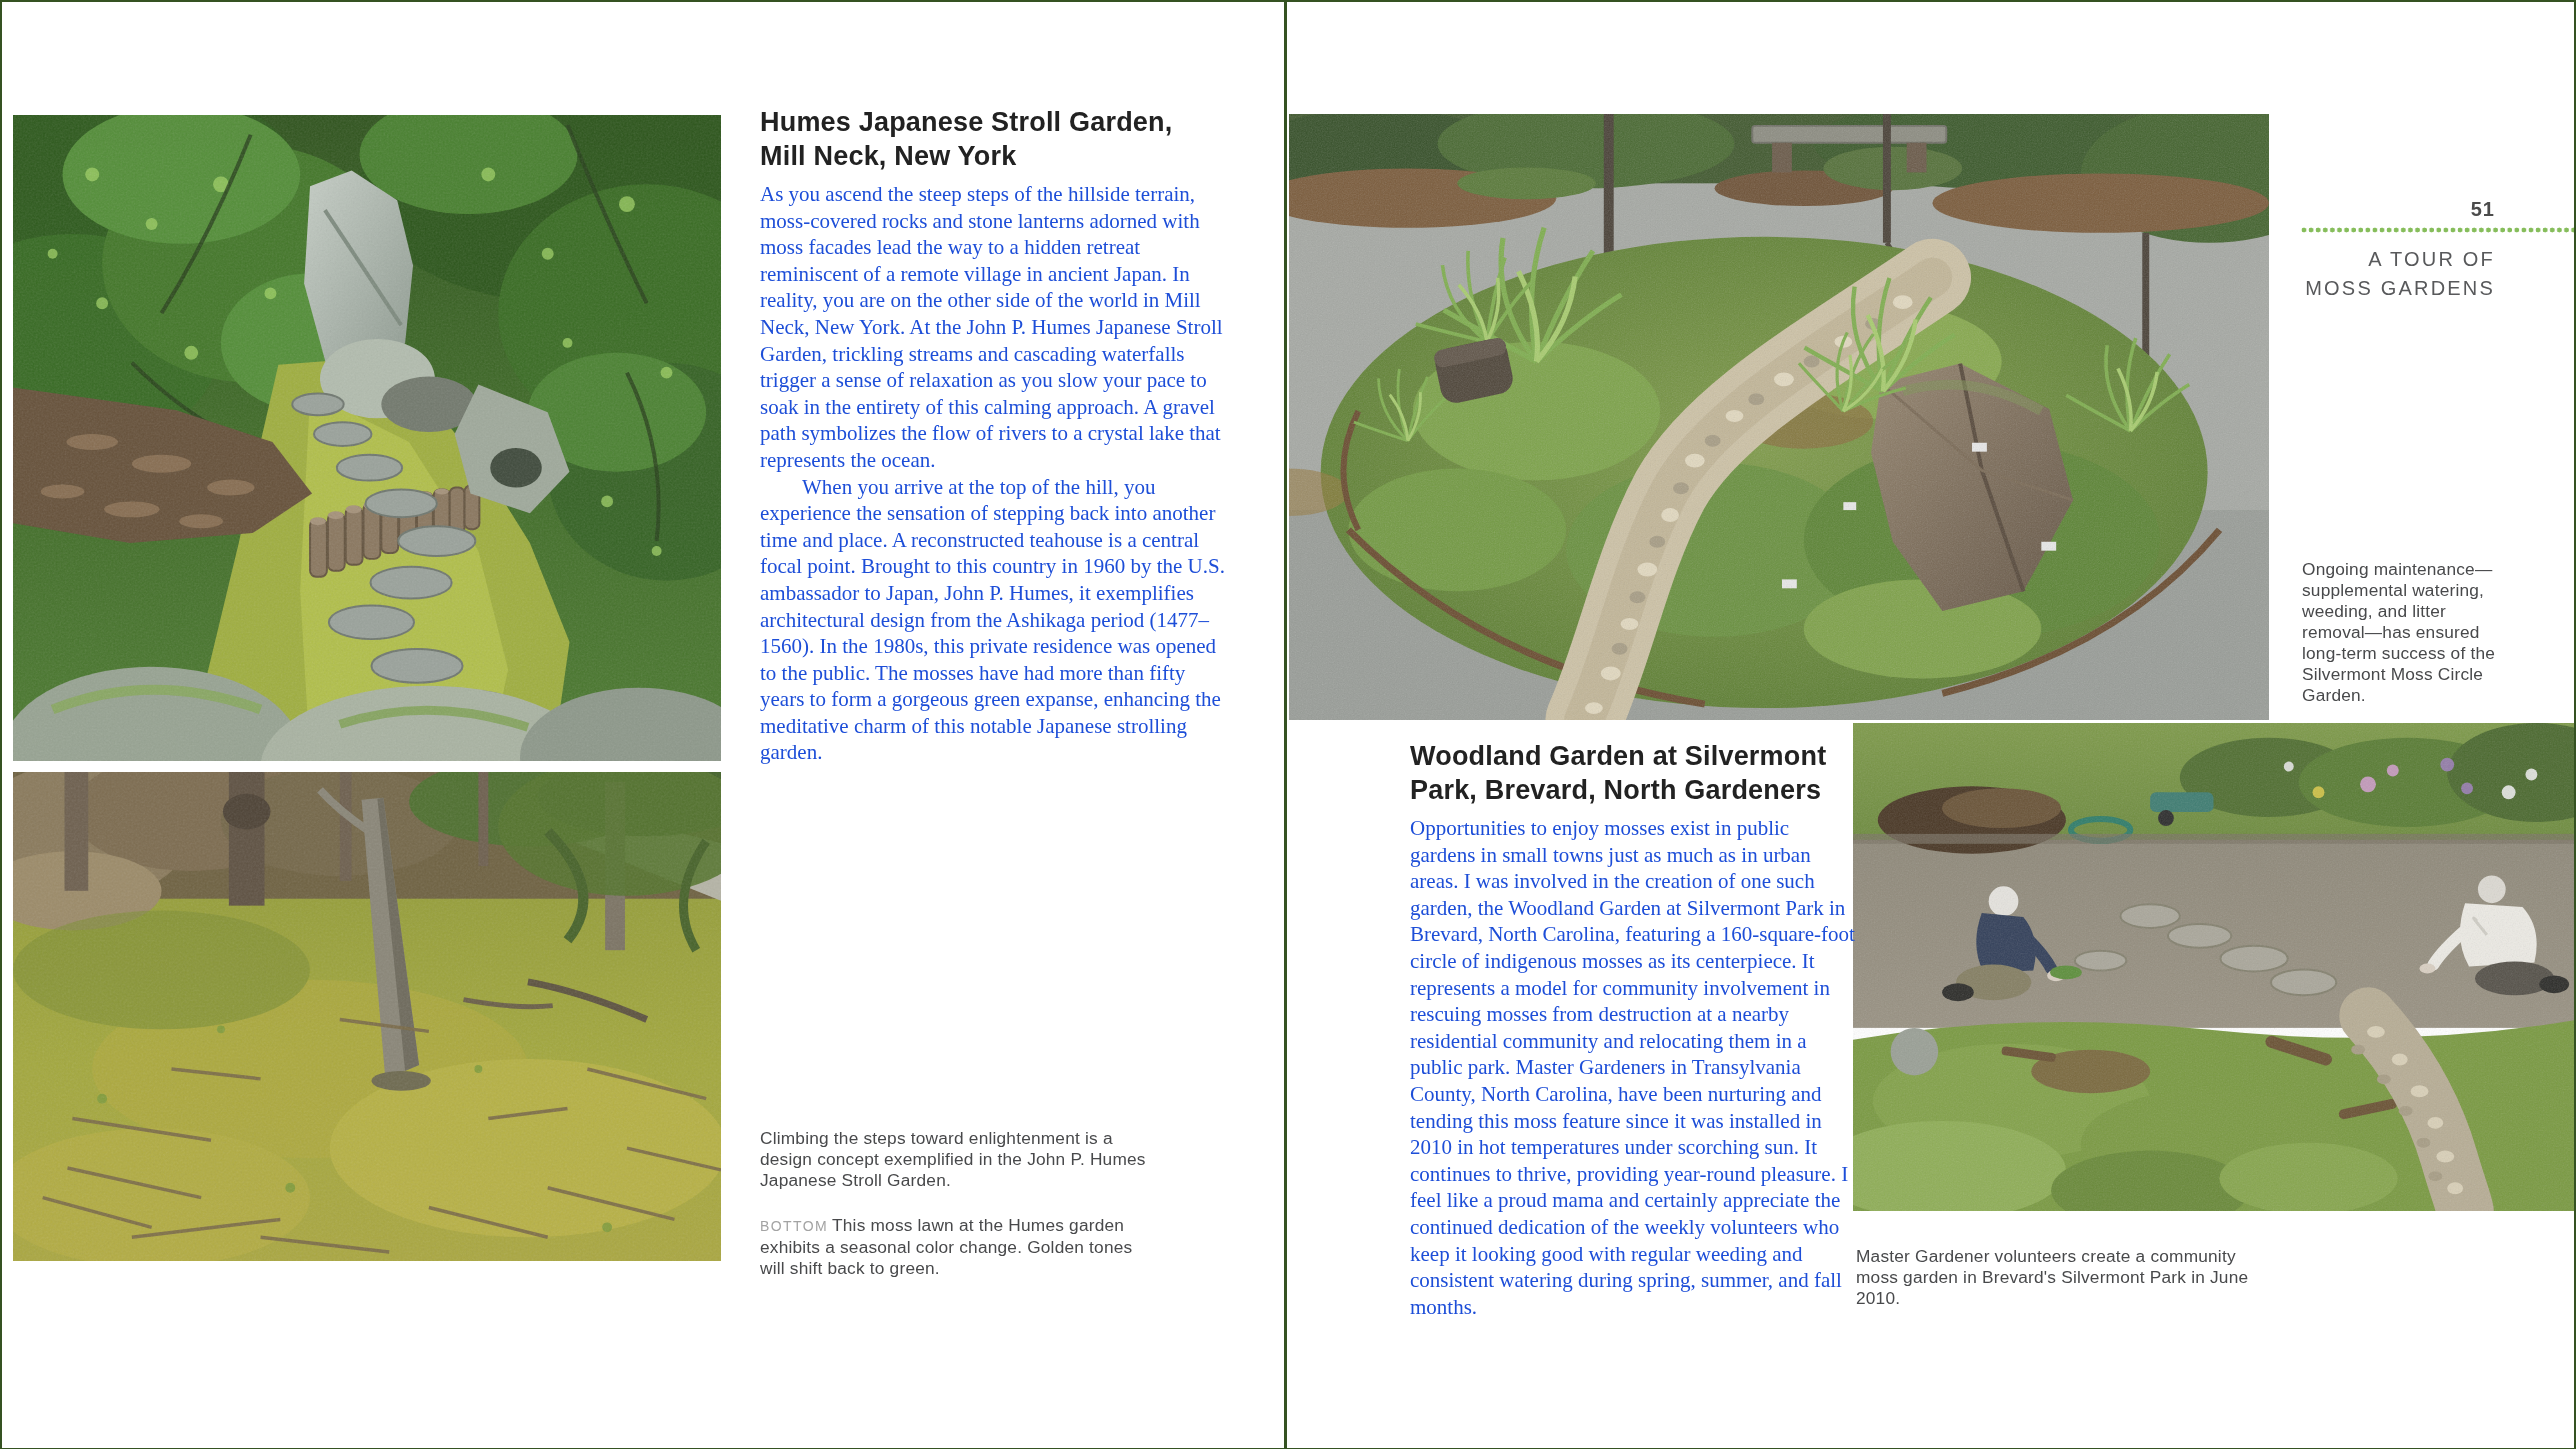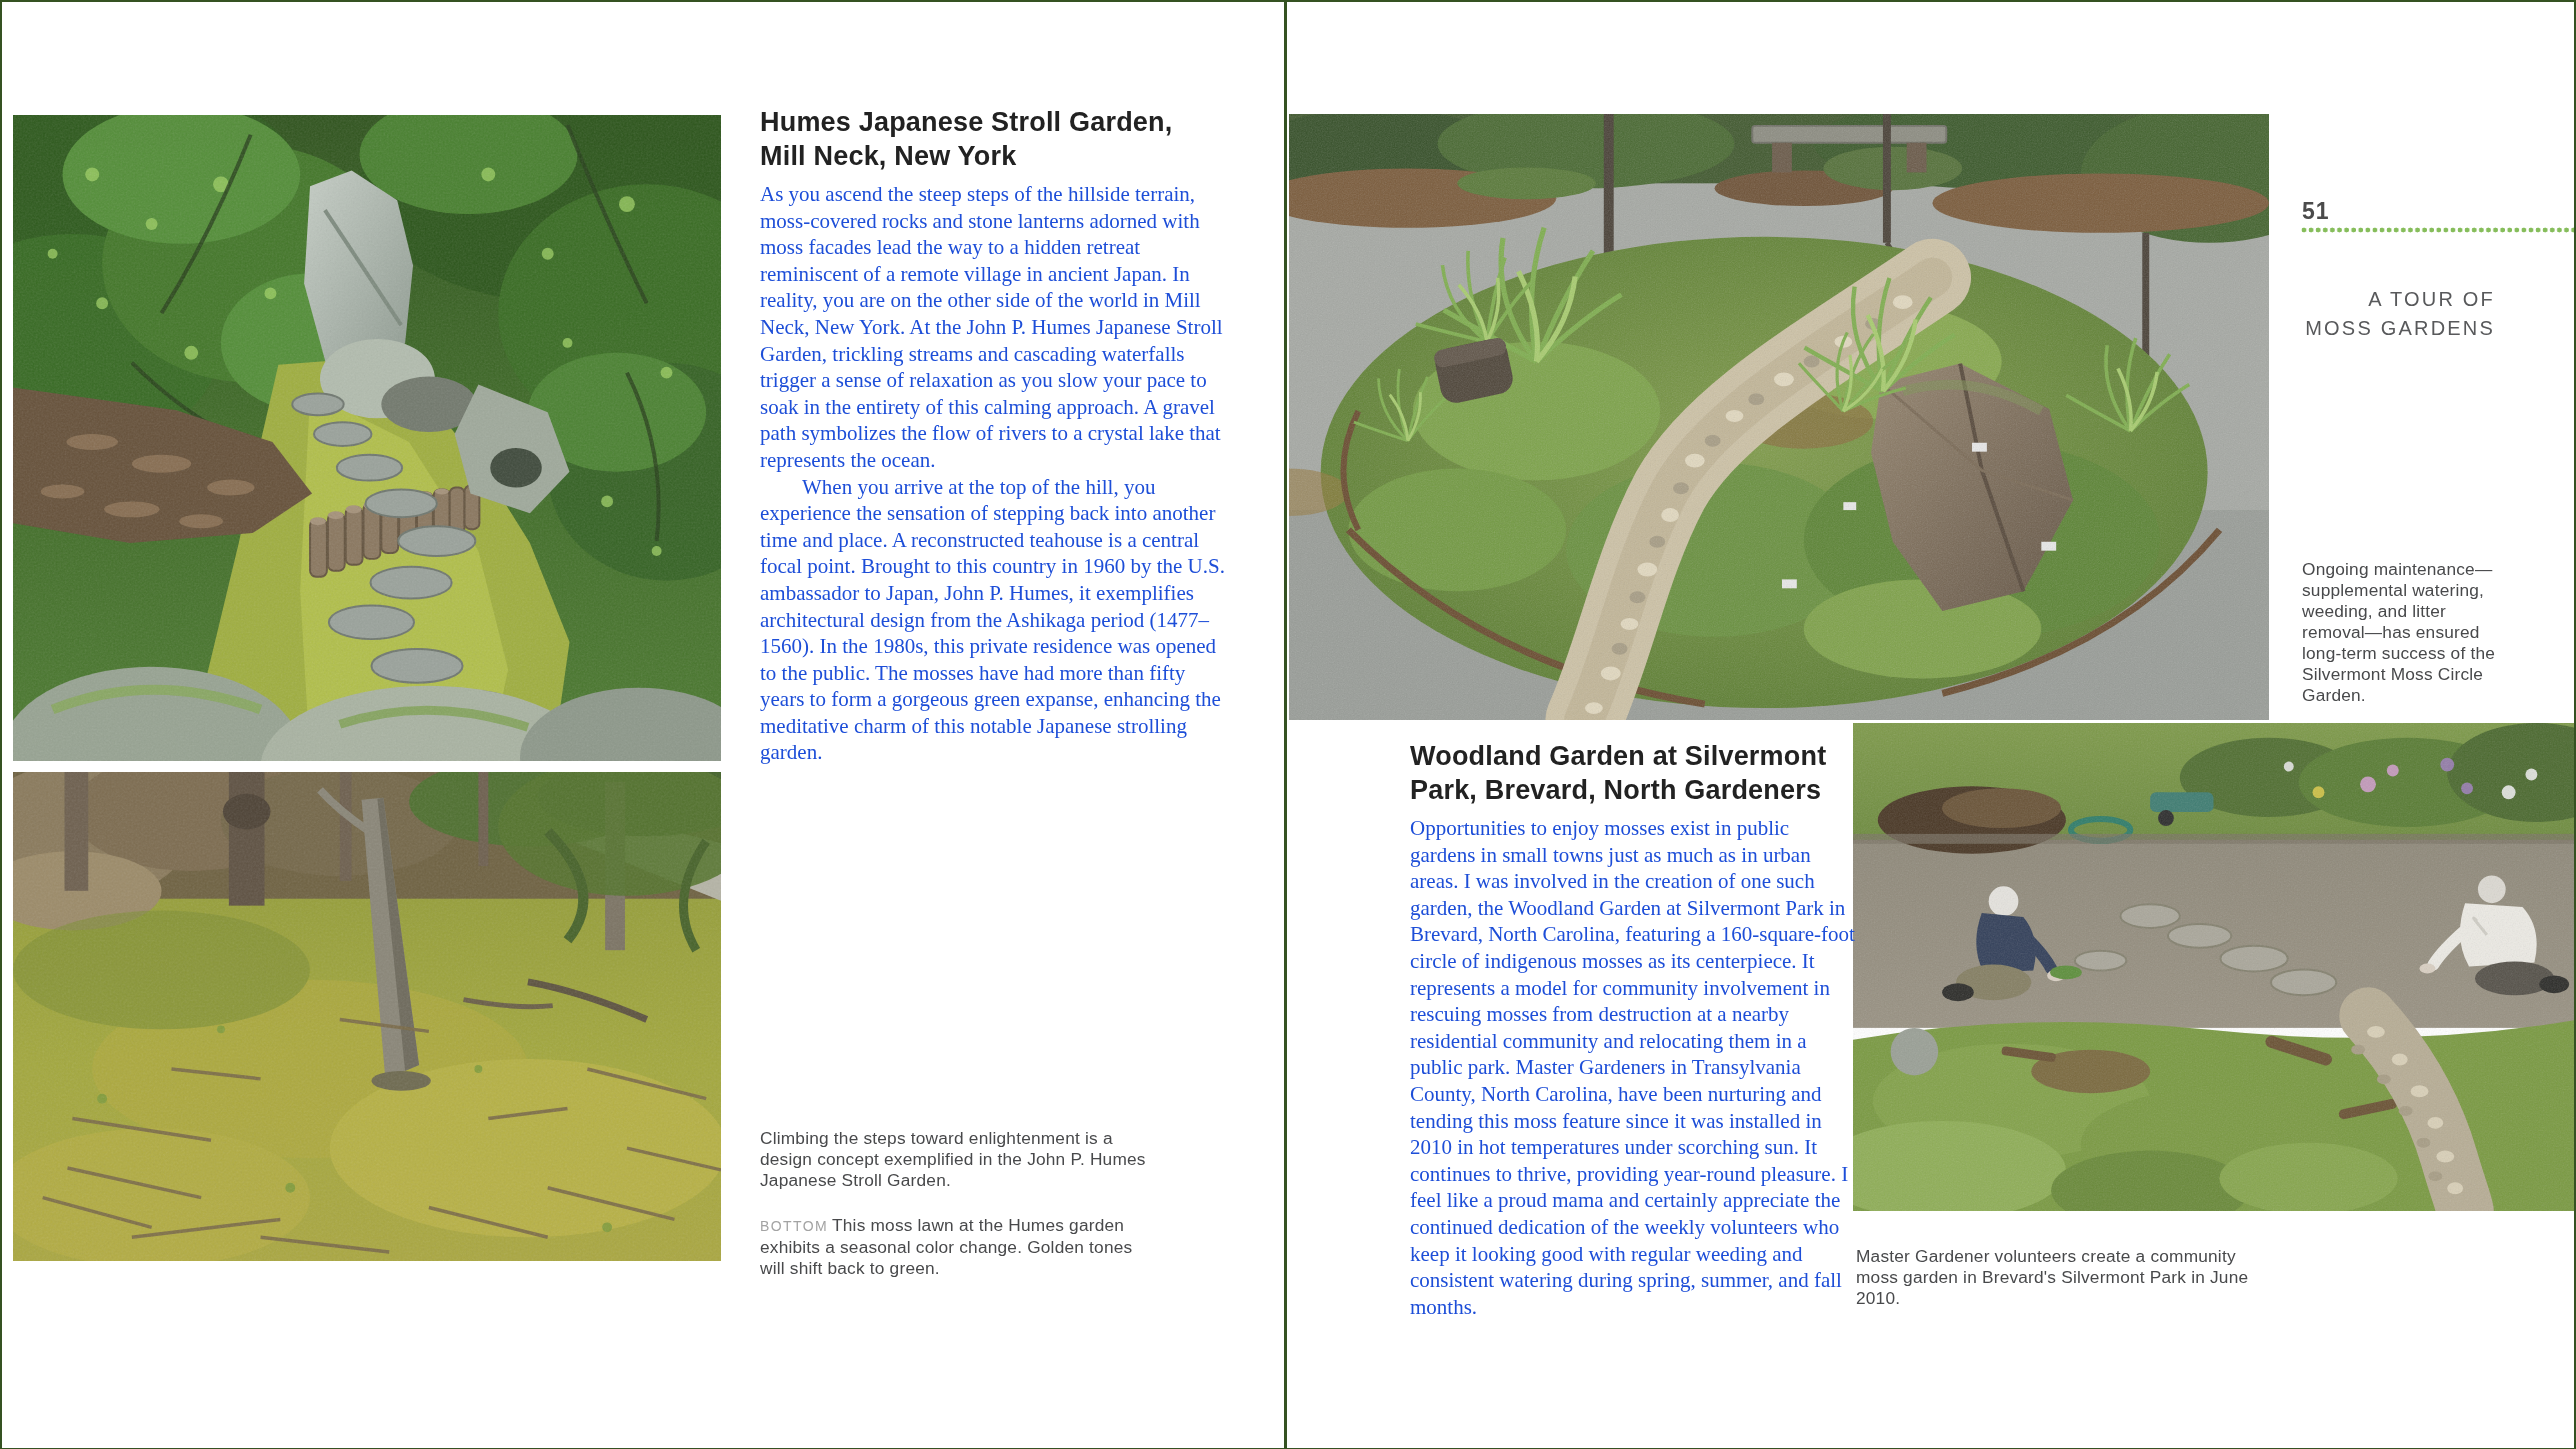--- a/index.html
+++ b/index.html
@@ -8,27 +8,27 @@
   .frame{position:absolute;left:0;top:0;width:2572px;height:1446px;border:2px solid #355222;pointer-events:none;z-index:30;}
   .spine{position:absolute;left:1284px;top:0;width:3px;height:1449px;background:#355222;z-index:30;}
   figure.photo{position:absolute;margin:0;padding:0;overflow:hidden;}
   figure.photo svg{display:block;width:100%;height:100%;}
   .col{position:absolute;}
   h2.head{margin:0 0 8px 0;font-size:27px;line-height:34px;font-weight:bold;color:#222222;letter-spacing:0.2px;}
   p.body{margin:0;font-family:"Liberation Serif",serif;font-size:21px;line-height:26.6px;color:#1d4ed8;}
   p.body.indent{text-indent:42px;}
   .caption{position:absolute;font-size:17.3px;line-height:21px;color:#48494b;letter-spacing:0.2px;margin-top:12px;}
   .cap-label{font-size:14px;letter-spacing:1.4px;color:#a3a3a3;margin-right:4px;}
-  .pagenum{position:absolute;left:2302px;top:198px;width:193px;text-align:left;
-           font-size:23px;font-weight:bold;color:#4b4b4b;letter-spacing:1px;}
+  .pagenum{position:absolute;left:2302px;top:198px;width:193px;text-align:right;
+           font-size:20px;font-weight:bold;color:#4b4b4b;letter-spacing:1px;}
   .dotline{position:absolute;left:2301px;top:227px;width:273px;height:6px;
            background:radial-gradient(circle at 3px 3px,#86bd5b 2.2px,rgba(0,0,0,0) 2.7px);
            background-size:7.1px 6px;background-repeat:repeat-x;}
   .side-title{position:absolute;left:2297px;top:245px;width:198px;text-align:right;
-              font-size:20px;line-height:29px;letter-spacing:2.2px;color:#58595b;margin-top:40px;}
+              font-size:20px;line-height:29px;letter-spacing:2.2px;color:#58595b;}
 </style>
 </head>
 <body>
 
 <div class="canvas">
 
   <figure class="photo" style="left:13px;top:115px;width:708px;height:646px">
     <svg viewBox="0 0 715 652" preserveAspectRatio="none">
       <defs>
         <linearGradient id="gA" x1="0" y1="0" x2="0" y2="1">

